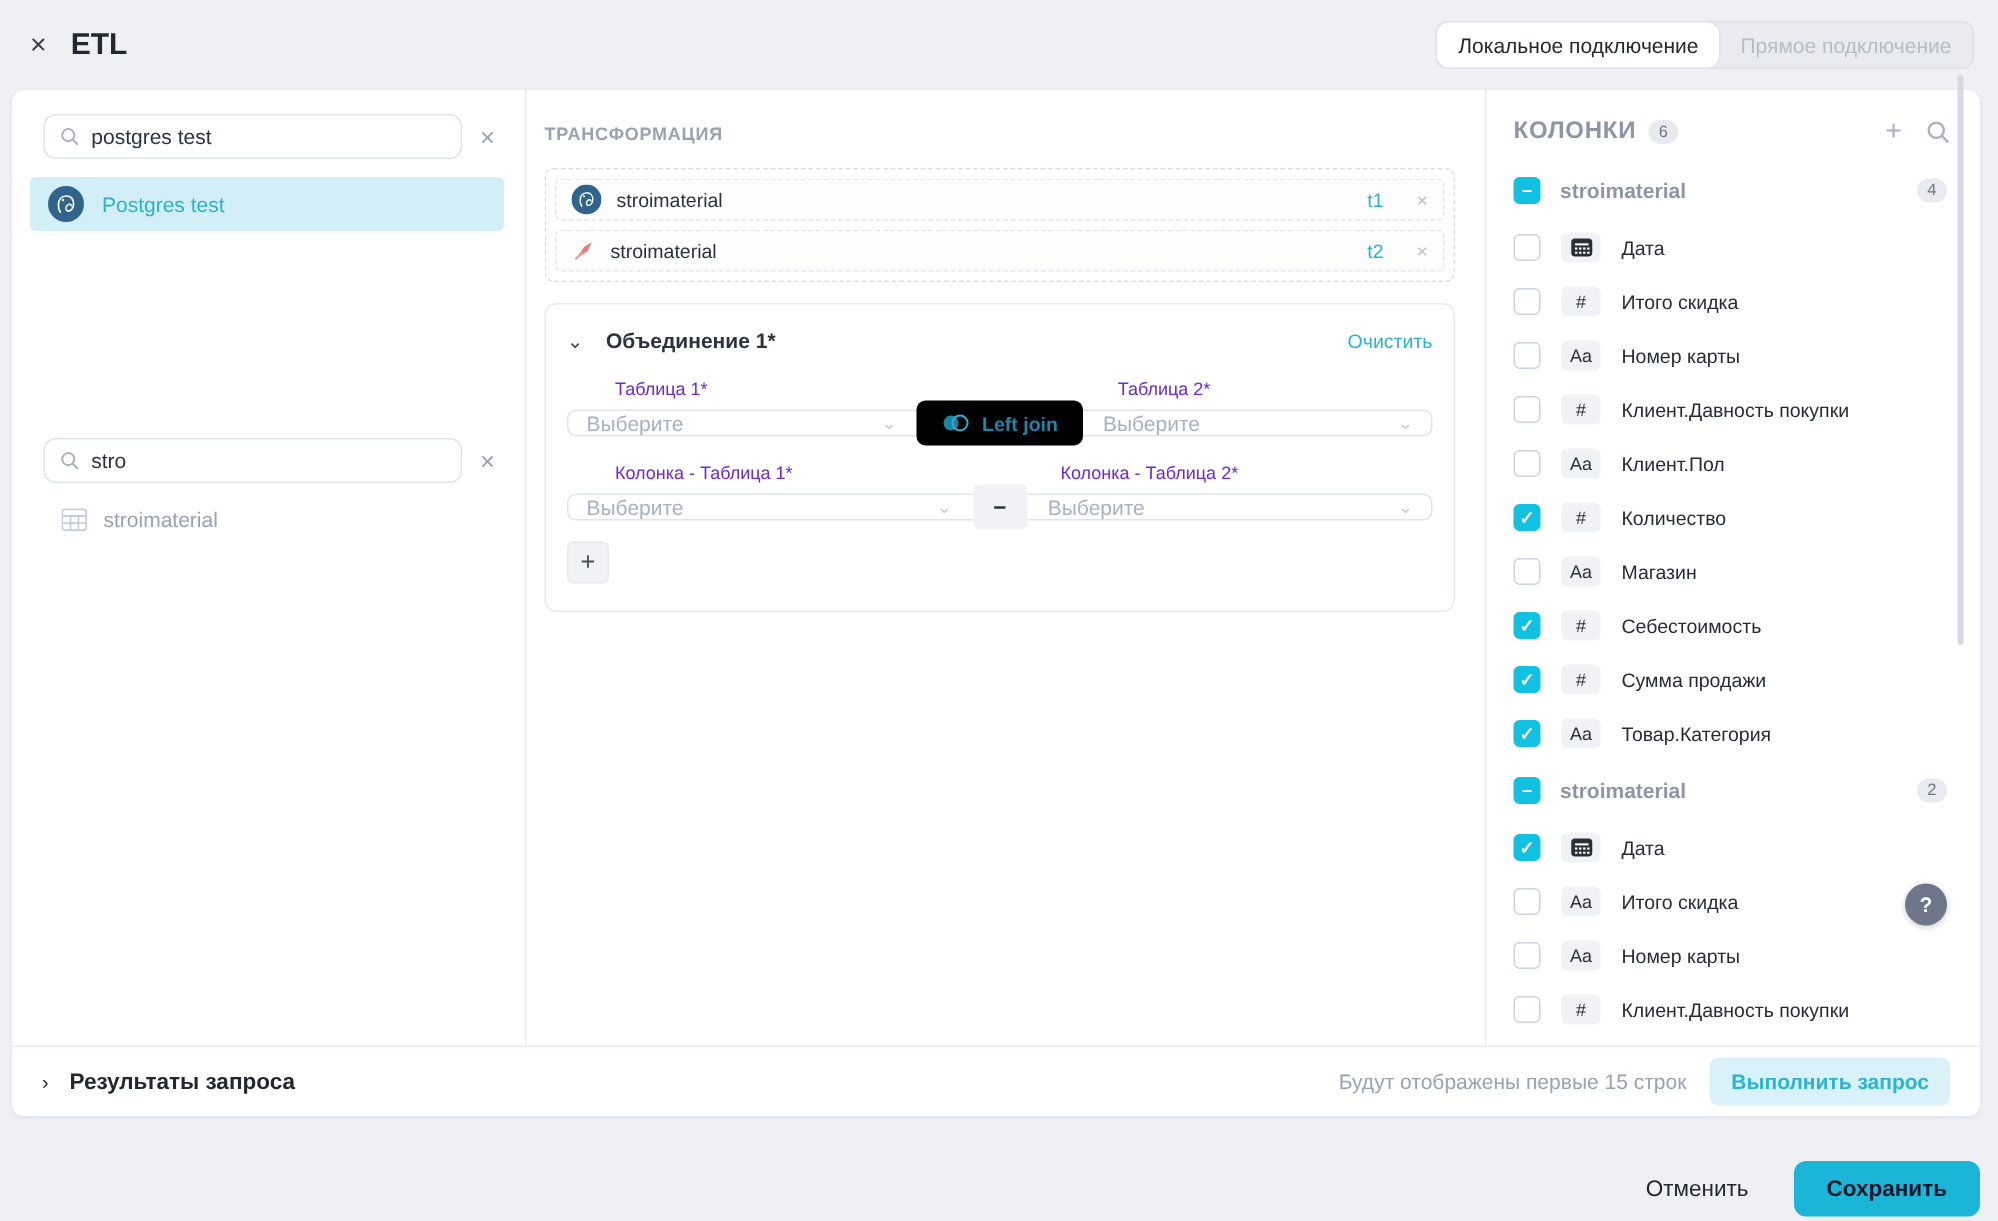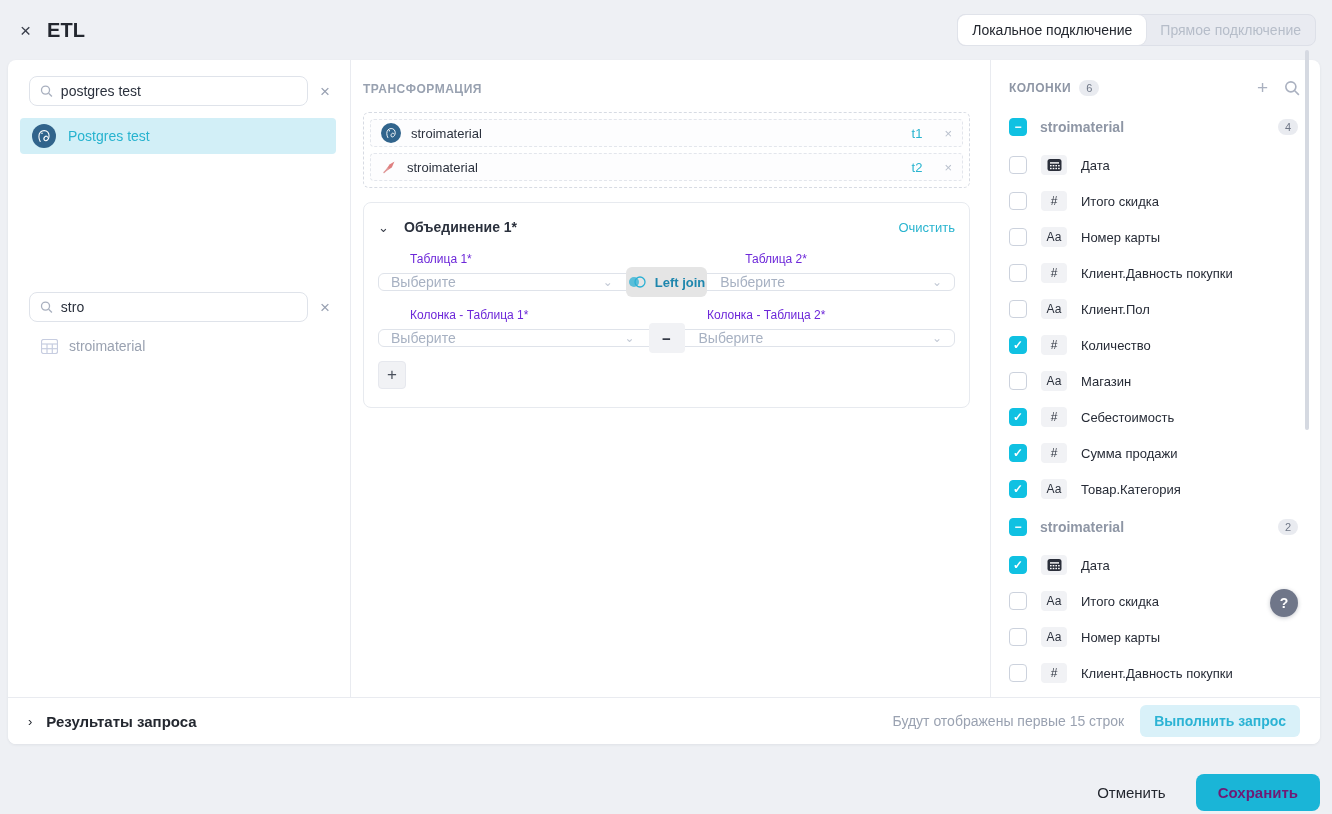--- a/index.html
+++ b/index.html
@@ -48,27 +48,27 @@
   .chev { color:#3a3f4b; font-size:13px; width:18px; }
   .card-title { font-size:14px; font-weight:600; color:#2b313d; margin-left:8px; }
   .clear-link { margin-left:auto; color:#29b4cf; font-size:13px; cursor:pointer; }
   .label-row { position:relative; height:15px; margin-top:17px; font-size:12px; color:#6d28d9;margin-left:32px; }
   .label-row .l2 { position:absolute; top:0; }
   .row1 .l2 { left:61.5%; }
   .row2 .l2 { left:54.5%; }
   .select-row { display:flex; align-items:center; border:1px solid #dfe3ea; border-radius:6px; height:18px; margin-top:6px; }
   .sel { flex:1; display:flex; align-items:center; padding:0 12px; color:#a7b1c2; font-size:14px; align-self:stretch; }
   .sel-chev { margin-left:auto; color:#c3cad6; font-size:12px; }
-  .join-pill { display:flex; align-items:center; gap:9px; background:#e5e5e5; border-radius:6px; height:30px; padding:0 2px; color:#1e86ad; font-size:13px; font-weight:600; margin:0 1px; }
+  .join-pill { display:flex; align-items:center; gap:9px; background:#000000; border-radius:6px; height:30px; padding:0 17px; color:#1e86ad; font-size:13px; font-weight:600; margin:0 1px; }
   .eq-box { width:36px; height:30px; background:#f1f2f5; border-radius:4px; display:flex; align-items:center; justify-content:center; color:#2b313d; font-weight:700; font-size:15px; margin:0 2px; }
   .add-btn { margin-top:14px; width:28px; height:28px; background:#f1f2f5; border:1px solid #e6e8ee; border-radius:4px; display:flex; align-items:center; justify-content:center; color:#4a505c; font-size:17px; cursor:pointer; }
   
   .right-panel { width:330px; border-left:1px solid #e9ebf0; padding:18px 0 0; position:relative; overflow:hidden; }
   .cols-head { display:flex; align-items:center; padding:0 20px 0 18px; }
-  .cols-title { font-size:12px; font-weight:700; color:#8e96a5; letter-spacing:.5px; }
+  .cols-title { font-size:16px; font-weight:700; color:#8e96a5; letter-spacing:.5px; }
   .head-icons { margin-left:auto; display:flex; align-items:center; gap:16px; color:#aab1c0; }
   .plus-ic { font-size:19px; font-weight:400; line-height:1; cursor:pointer; }
   .cols-list { margin-top:10px; }
   .group-row { display:flex; align-items:center; height:40px; padding:0 22px 0 18px; gap:13px; }
   .group-name { font-size:14px; font-weight:600; color:#8e96a5; }
   .group-badge { margin-left:auto; background:#e9ebf0; color:#6f7787; font-size:11px; border-radius:9px; padding:2px 7px; }
   .col-row { display:flex; align-items:center; height:36px; padding:0 22px 0 18px; gap:14px; }
   .cb { width:18px; height:18px; border:1px solid #ccd2dd; border-radius:4px; background:#fff; flex:none; display:flex; align-items:center; justify-content:center; color:#fff; font-size:12px; font-weight:700; cursor:pointer; }
   .cb.on { background:#10c1e2; border-color:#10c1e2; }
   .chip { min-width:26px; height:20px; background:#f1f2f5; border-radius:4px; display:flex; align-items:center; justify-content:center; font-size:12px; color:#2b313d; padding:0 4px; flex:none; }
@@ -77,21 +77,21 @@
   .help-fab { position:absolute; left:1270px; top:589px; width:28px; height:28px; border-radius:50%; background:#6f7689; color:#fff; font-size:14px; font-weight:700; display:flex; align-items:center; justify-content:center; box-shadow:0 1px 4px rgba(30,40,60,.25); cursor:pointer; }
   
   .results-bar { height:47px; border-top:1px solid #e9ebf0; display:flex; align-items:center; padding:0 20px; background:#fff; }
   .res-chev { color:#23272f; font-size:13px; margin-right:14px; cursor:pointer; }
   .res-title { font-size:15px; font-weight:600; color:#23272f; }
   .res-note { margin-left:auto; color:#9aa2b1; font-size:14px; margin-right:16px; }
   .run-btn { background:#d9f1f9; color:#2bb3d4; font-size:14px; font-weight:600; border:none; border-radius:6px; padding:8px 14px; font-family:inherit; cursor:pointer; }
   
   .footer { position:absolute; left:0; right:12px; bottom:0; height:52px; display:flex; align-items:center; justify-content:flex-end; gap:30px; padding:12px 0 4px; }
   .cancel-btn { font-size:15px; color:#23272f; background:none; border:none; font-family:inherit; cursor:pointer; }
-  .save-btn { background:#1ab5d7; color:#701a75; font-size:15px; font-weight:600; border:none; border-radius:8px; padding:10px 22px; font-family:inherit; cursor:pointer; }
+  .save-btn { background:#1ab5d7; color:#0f172a; font-size:15px; font-weight:600; border:none; border-radius:8px; padding:10px 22px; font-family:inherit; cursor:pointer; }
   svg { display:block; }
 </style>
 </head>
 <body>
 
 <div class="topbar">
   <span class="close-x">×</span>
   <span class="app-title">ETL</span>
   <div class="toggle">
     <div class="opt active">Локальное подключение</div>

